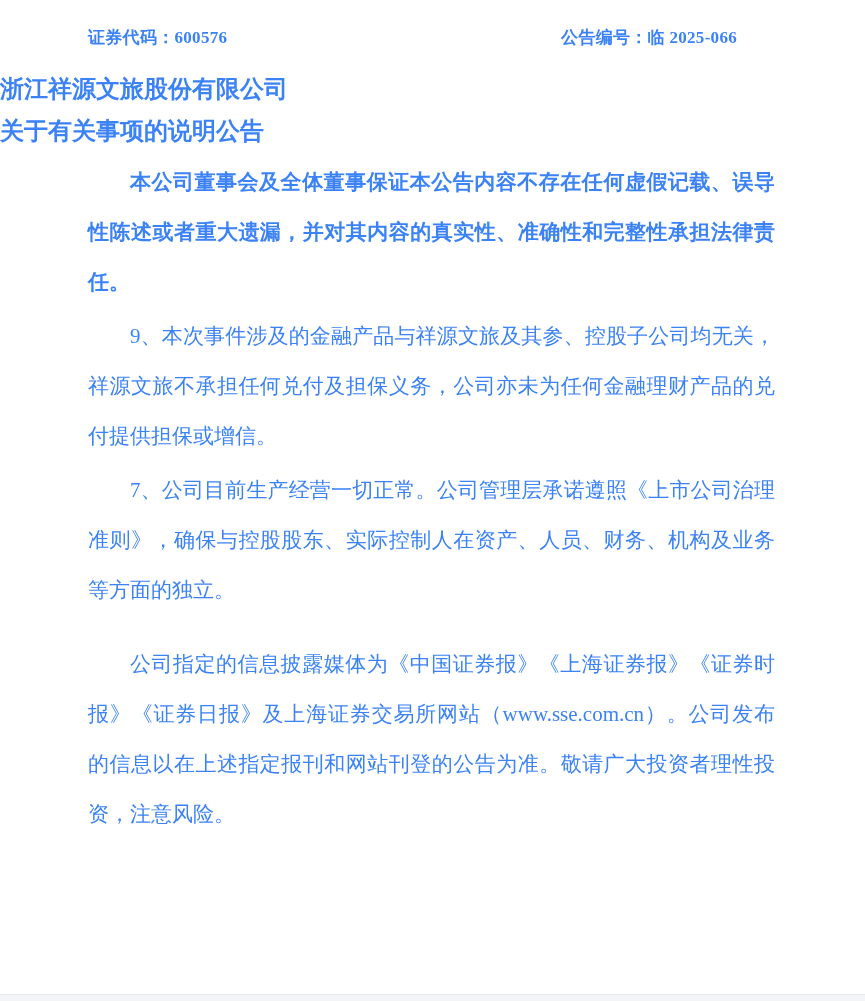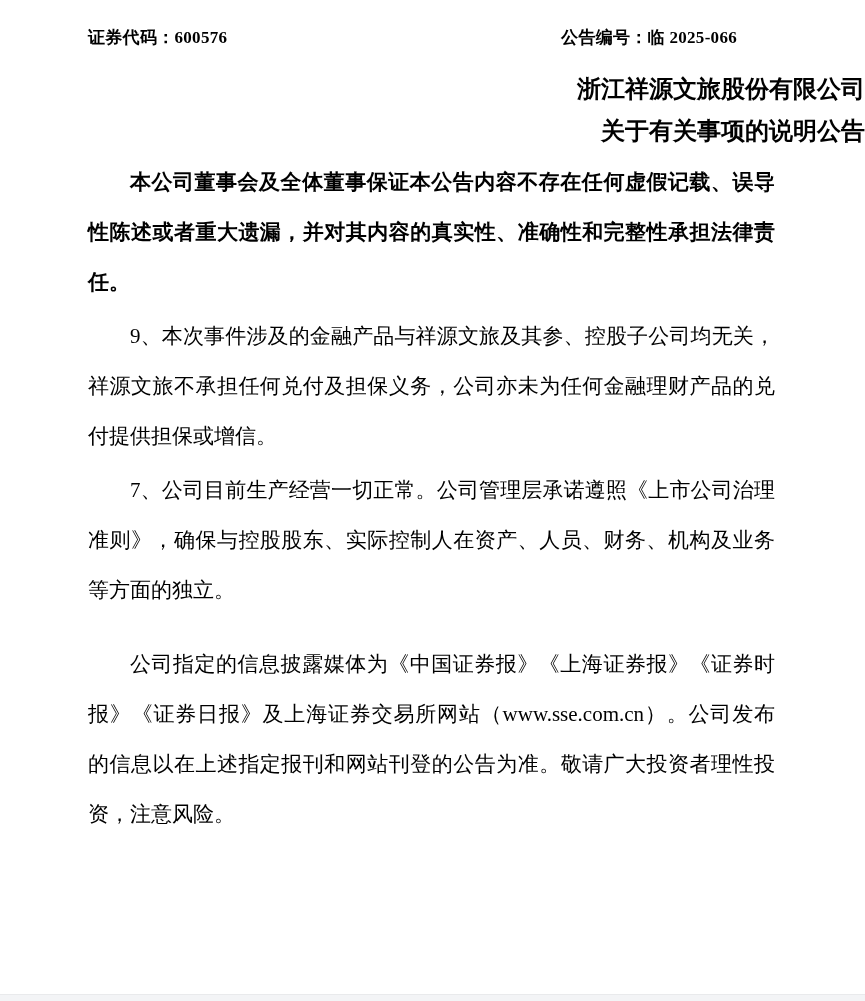--- a/index.html
+++ b/index.html
@@ -2,43 +2,43 @@
 <html><head>
 <meta charset="utf-8">
 <style>
   html, body { margin: 0; padding: 0; background: #ffffff; }
   .page {
     position: relative;
     width: 865px;
     height: 1001px;
     margin: 0 auto;
     background: #ffffff;
-    color: #000000;
+    color: #3b82f6;
     font-family: "Liberation Serif", "DejaVu Serif", serif;
     overflow: hidden;
     box-sizing: border-box;
   }
   .doc-header {
     display: flex;
     justify-content: space-between;
     padding: 26px 128px 0 88px;
     font-size: 17px;
     font-weight: 700;
     letter-spacing: 0.3px;
     white-space: nowrap;
   }
   .doc-title, .doc-subtitle {
-    text-align: right;
+    text-align: left;
     font-family: "Liberation Sans", "DejaVu Sans", sans-serif;
     font-weight: 700;
     font-size: 24px;
     line-height: 32px;
   }
   .doc-title { margin-top: 24px; }
-  .doc-subtitle { margin-top: 10px; padding-left: 20px; }
+  .doc-subtitle { margin-top: 10px; }
   .doc-body {
     margin-top: 10px;
     padding: 0 90px 0 88px;
     font-size: 21px;
   }
   .doc-body p {
     margin: 0 0 4px 0;
     line-height: 50px;
     text-align: justify;
     text-indent: 2em;

